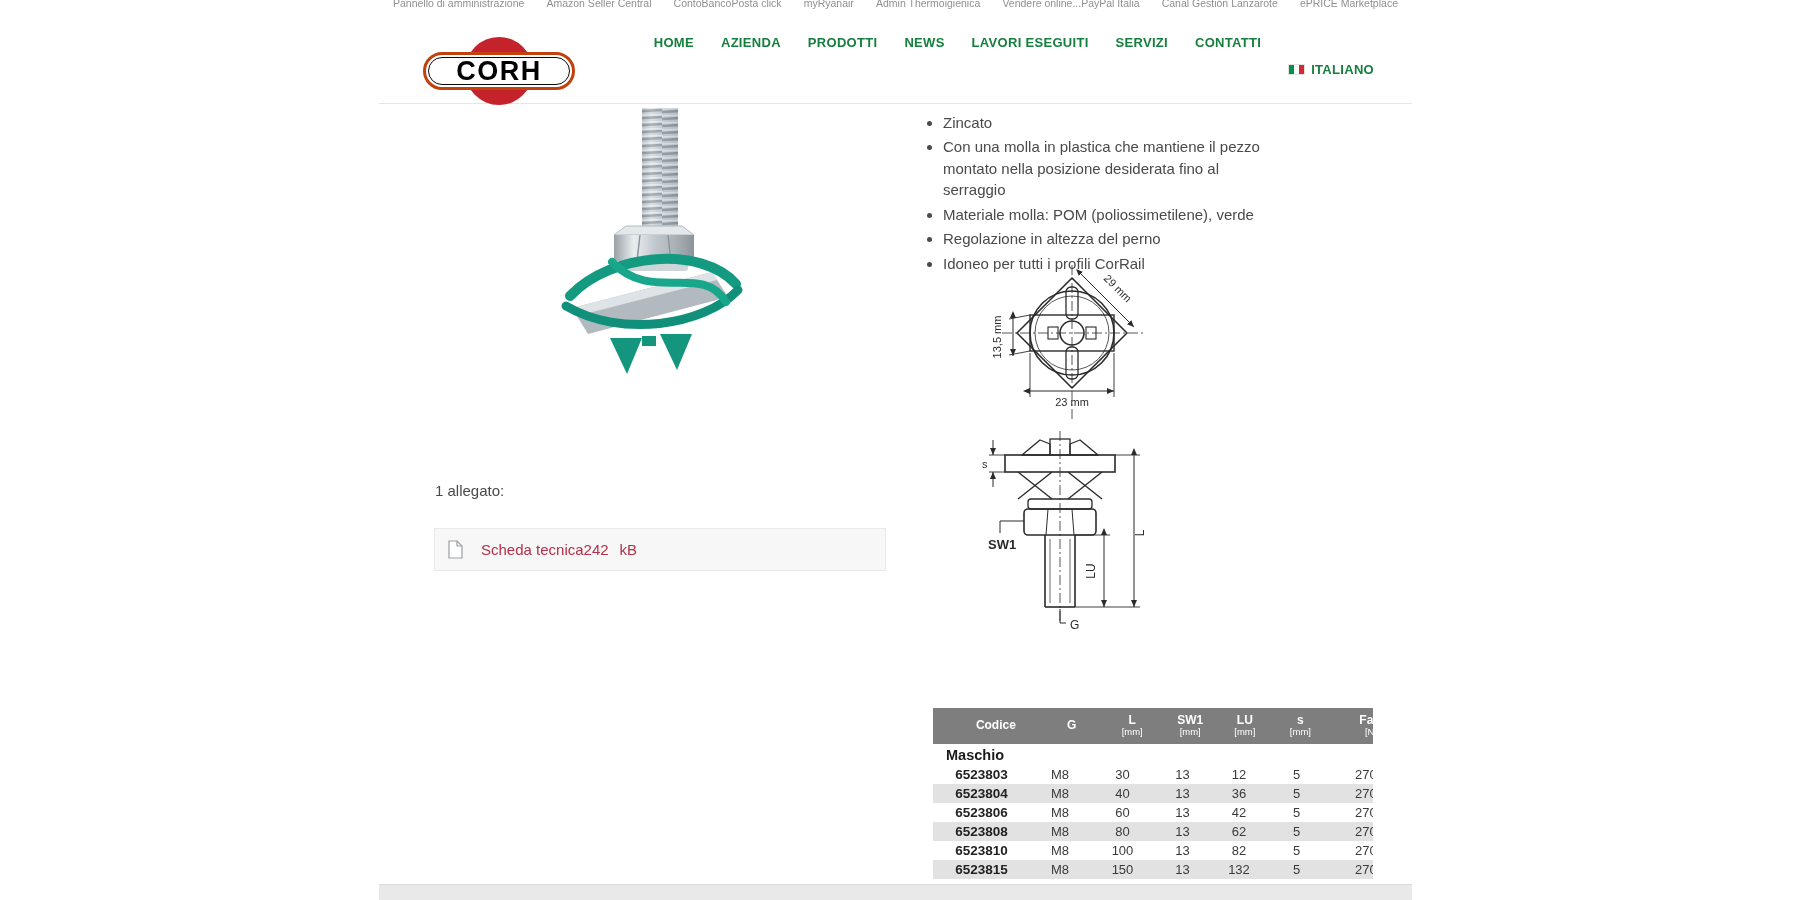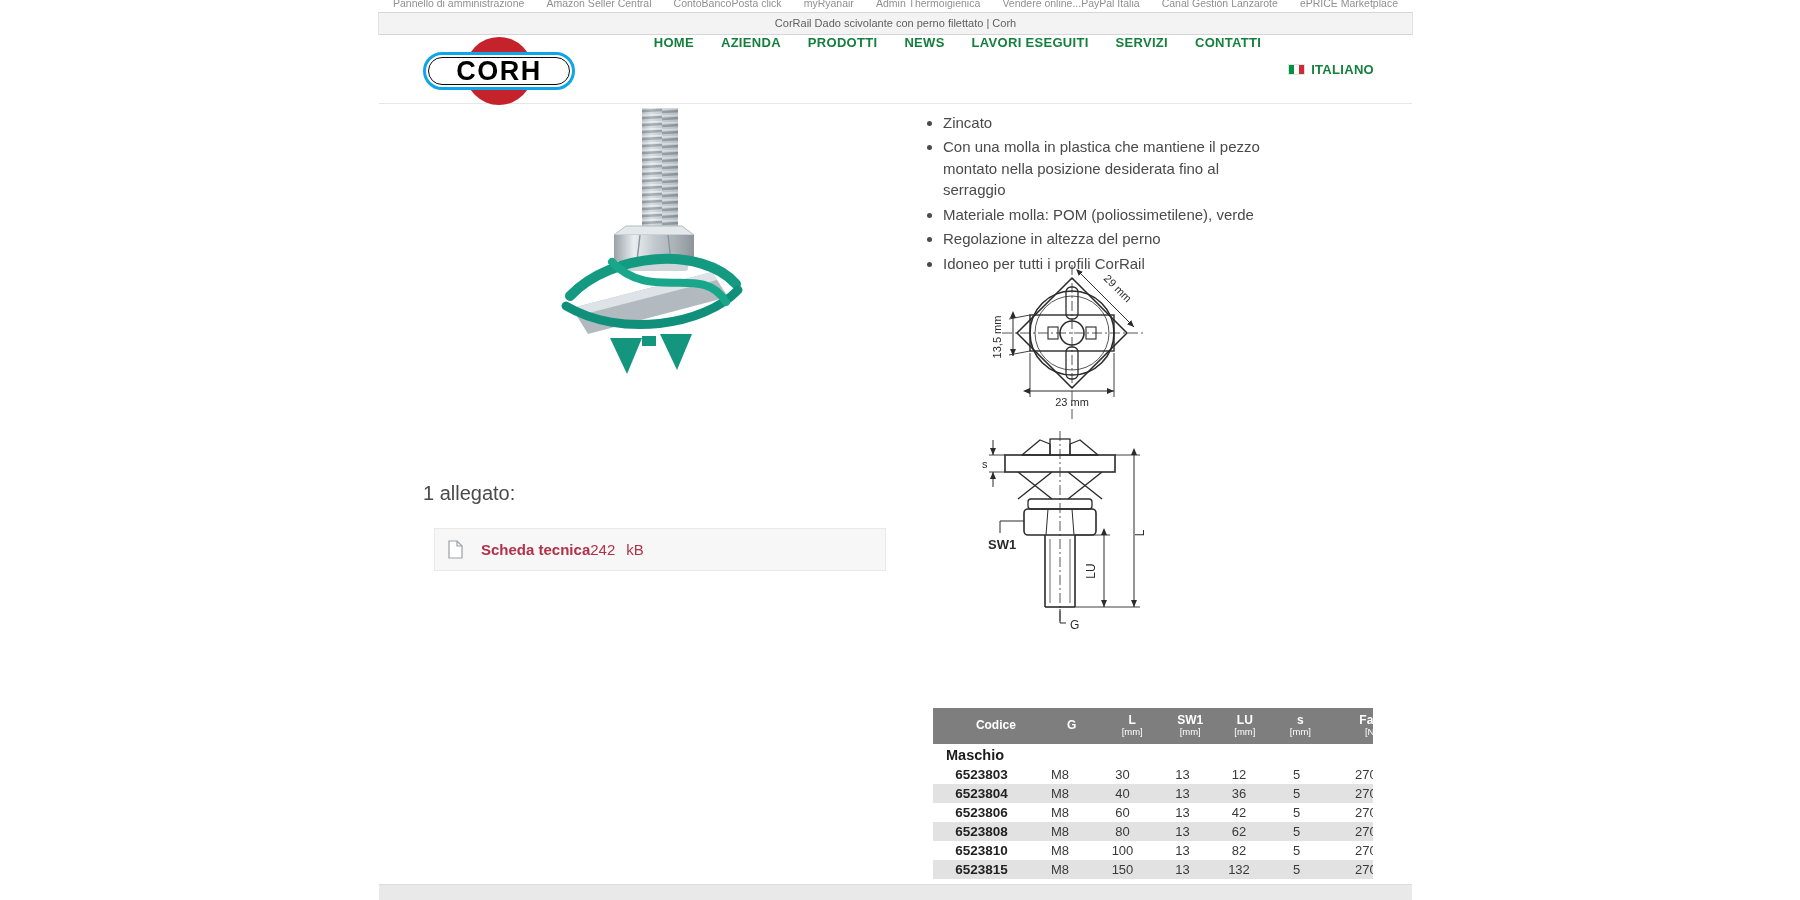--- a/index.html
+++ b/index.html
@@ -18,43 +18,43 @@
   .titlebar { position:absolute; left:-1px; top:12px; width:1035px; height:23px; background:#f3f3f3;
               border:1px solid #d6d6d6; border-left:1px solid #e2e2e2; border-right:1px solid #e2e2e2;
               font-size:11px; color:#5f5f5f; text-align:center; line-height:21px; }
 
   
   .siteheader { position:absolute; left:0; top:35px; width:100%; height:69px; background:#fff;
                 border-bottom:1px solid #e6e6e6; }
   .logo { position:absolute; left:44px; top:4px; width:152px; height:64px; cursor:pointer; }
   .logo-circle { position:absolute; left:42px; top:-2px; width:68px; height:68px; border-radius:50%; background:#c5232b; }
   .logo-plate { position:absolute; left:0; top:13px; width:152px; height:38px; background:#fff;
-                border:3px solid #0ea5e9; border-radius:19px; display:flex; align-items:center; justify-content:center; }
+                border:3px solid #c2410c; border-radius:19px; display:flex; align-items:center; justify-content:center; }
   .logo-plate::after { content:""; position:absolute; inset:2px; border:1px solid #0a0a0a; border-radius:14px; }
   .logo-text { font-weight:bold; font-size:27px; letter-spacing:1.5px; color:#000; }
 
   .nav { position:absolute; right:38px; top:0; height:69px; display:flex; gap:27px;
          font-size:13px; font-weight:bold; color:#15803d; letter-spacing:0.3px; white-space:nowrap;margin-left:20px; }
   .nav span { cursor:pointer; }
   .lang { display:flex; align-items:center; gap:6px; cursor:pointer; }
   .flag { display:inline-block; width:17px; height:11px;
           background:linear-gradient(to right,#009246 0 33%,#ffffff 33% 66%,#ce2b37 66% 100%);
           border:1px solid #e2e2e2; }
 
   
   .features { position:absolute; left:545px; top:112px; width:358px; list-style:disc;
               padding-left:19px; font-size:15px; line-height:1.43; color:#4a4a4a; }
   .features li { margin-bottom:3px; }
 
   
-  .allegato { position:absolute; left:44px; top:482px; font-size:20px; color:#4a4a4a; }
+  .allegato { position:absolute; left:56px; top:482px; font-size:15px; color:#4a4a4a; }
   .attachbox { position:absolute; left:55px; top:528px; width:452px; height:43px; background:#f7f7f7;
                border:1px solid #e9e9e9; display:flex; align-items:center; padding-left:13px; cursor:pointer; }
   .attachbox .docicon { margin-right:18px; display:inline-flex; }
-  .attach-name { font-size:15px; color:#b23048;font-weight:bold; }
+  .attach-name { font-size:15px; color:#b23048; }
   .attach-size { font-size:15px; color:#b23048; }
   .attach-unit { font-size:15px; color:#b23048; margin-left:11px; }
 
   
   .tablewrap { position:absolute; left:554px; top:708px; width:440px; height:171px; overflow:hidden; }
   .ttable { width:481px; }
   .t-head { display:flex; width:481px; height:36px; background:#7e7e7e; color:#fff; align-items:center;padding-left:16px; }
   .t-head .cell { display:flex; flex-direction:column; align-items:center; justify-content:center; line-height:1.15; }
   .hl { font-size:12px; font-weight:bold; }
   .hs { font-size:9.5px; }
@@ -81,23 +81,20 @@
       <span>Pannello di amministrazione</span>
       <span>Amazon Seller Central</span>
       <span>ContoBancoPosta click</span>
       <span>myRyanair</span>
       <span>Admin Thermoigienica</span>
       <span>Vendere online...PayPal Italia</span>
       <span>Canal Gestión Lanzarote</span>
       <span>ePRICE Marketplace</span>
     </div>
 
-    <div class="titlebar">
-      <span>CorRail Dado scivolante con perno filettato | Corh</span>
-    </div>
 
     <div class="siteheader">
       <div class="logo">
         <div class="logo-circle"></div>
         <div class="logo-plate">
           <span class="logo-text">CORH</span>
         </div>
       </div>
       <div class="nav">
         <span>HOME</span>

